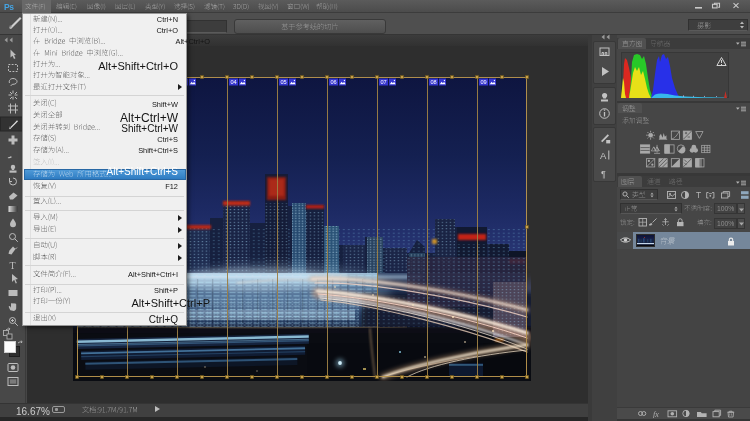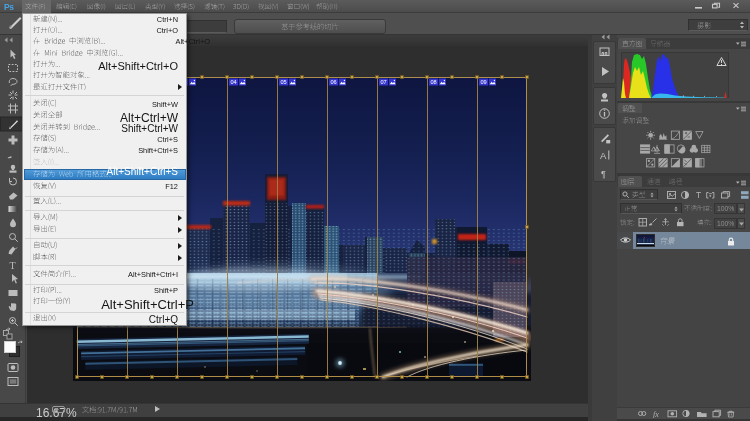--- a/index.html
+++ b/index.html
@@ -962,21 +962,21 @@
         <path d="M52 1.3a3.2 3.2 0 010 6.4z" fill="#b3b3b3" stroke="none"></path>
 <path d="M63 3h3.8l1 1.3h4.8V8h-9.6z" fill="#b3b3b3" stroke="none"></path>
 <rect x="79" y="2.6" width="6.2" height="5.2"></rect>
         <path d="M80.8 2.6V1.2h5.8v5.2h-1.4"></path>
 <path d="M94 3.2h5.6l-.5 4.8h-4.6z M93.4 3.2h6.8 M95.6 3.2v-1h2.4v1" stroke-width="0.8"></path>
         <path d="M95.7 4.4v2.3m1.9-2.3v2.3" stroke-width="0.6"></path>
 </g>
     </svg>
     <div class="abs" style="left:0;top:403px;width:588px;height:14px;background:#404040;border-top:1px solid #343434"></div>
     <div class="abs" style="left:0;top:417px;width:588px;height:4px;background:#272727"></div>
-    <div class="lat" style="left:36px;top:405.5px;font-size:12px;color:#cdcdcd">16.67%</div>
+    <div class="lat" style="left:16px;top:405.5px;font-size:10px;color:#cdcdcd">16.67%</div>
     <div class="abs" style="left:52px;top:406px;width:13px;height:7px;border:1px solid #9a9a9a;border-radius:2px"></div>
     <div class="abs" style="left:55px;top:408px;width:3px;height:3px;background:#9a9a9a;border-radius:1px"></div>
     <svg style="position:absolute;left:82px;top:405.5px" class="" width="55.8" height="7.2" viewBox="0 0 7755 1000">
       <g fill="#cdcdcd" transform="translate(0,880) scale(1,-1)">
         <use href="#q0" x="0"></use>
         <use href="#q68" x="1000"></use>
         <use href="#q61" x="2000"></use>
         <use href="#q69" x="2231"></use>
         <use href="#q70" x="2752"></use>
         <use href="#q71" x="3273"></use>
@@ -1297,21 +1297,21 @@
       <g fill="#141414" transform="translate(0,880) scale(1,-1)">
         <use href="#q78" x="0"></use>
         <use href="#q130" x="1000"></use>
         <use href="#q132" x="2000"></use>
         <use href="#q133" x="3000"></use>
         <use href="#q2" x="4000"></use>
         <use href="#q15" x="4299"></use>
         <use href="#q4" x="4781"></use>
       </g>
     </svg>
-    <div class="lat" style="right:556px;top:297.3px;font-size:13px;color:#141414;z-index:42">Alt+Shift+Ctrl+P</div>
+    <div class="lat" style="right:540px;top:297.3px;font-size:11px;color:#141414;z-index:42">Alt+Shift+Ctrl+P</div>
     <svg style="z-index:42;position:absolute;left:33px;top:314px" class="" style2="" width="23.1" height="7.4" viewBox="0 0 3117 1000">
       <g fill="#141414" transform="translate(0,880) scale(1,-1)">
         <use href="#q134" x="0"></use>
         <use href="#q121" x="1000"></use>
         <use href="#q2" x="2000"></use>
         <use href="#q135" x="2299"></use>
         <use href="#q4" x="2818"></use>
       </g>
     </svg>
     <div class="lat" style="right:572px;top:314.2px;font-size:10px;color:#141414;z-index:42">Ctrl+Q</div>

